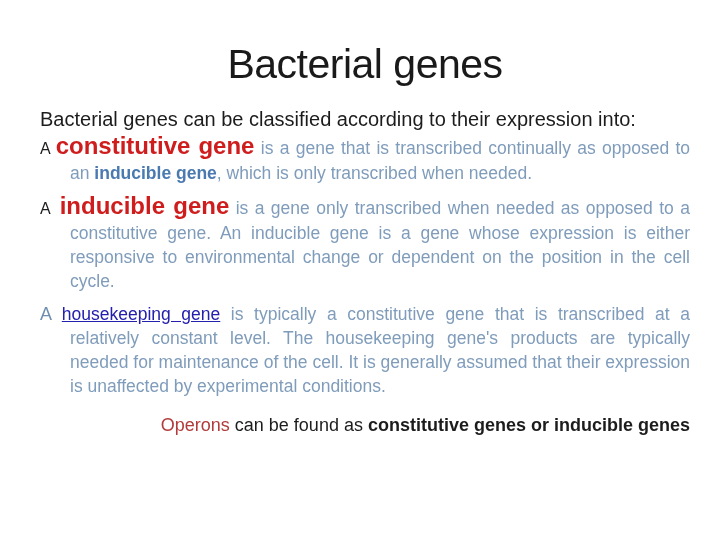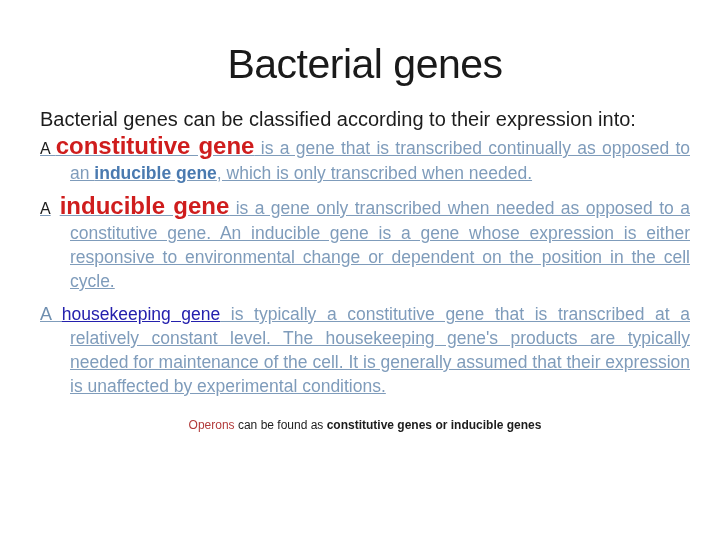--- a/index.html
+++ b/index.html
@@ -36,21 +36,20 @@
     margin: 0 0 0 0;
   }
   .body-para {
     font-size: 17.5px;
     color: #7f9cbb;
     line-height: 24px;
     text-align: justify;
     padding-left: 30px;
     text-indent: -30px;
     margin: 0 0 9px 0;
-    text-decoration: underline;
   }
   .para-housekeeping { margin-bottom: 15px; }
   .prefix-black {
     color: #1c1c1c;
     font-size: 16px;
   }
   .prefix-gap { margin-right: 9px; }
   .prefix-blue {
     color: #6f8fb0;
     font-size: 18px;
@@ -64,24 +63,24 @@
   .bold-blue {
     color: #4a7ab0;
     font-weight: 700;
   }
   .link-navy {
     color: #2420ad;
     text-decoration: underline;
     cursor: pointer;
   }
   .operons {
-    font-size: 12px;
+    font-size: 18px;
     color: #1c1c1c;
     line-height: 24px;
-    text-align: center;
+    text-align: right;
     margin: 4px 0 0 0;
   }
   .operons-term { color: #b23b3b; }
   .operons-bold { font-weight: 700; }
 </style>
 </head>
 <body>
 
 <div class="slide">
 

